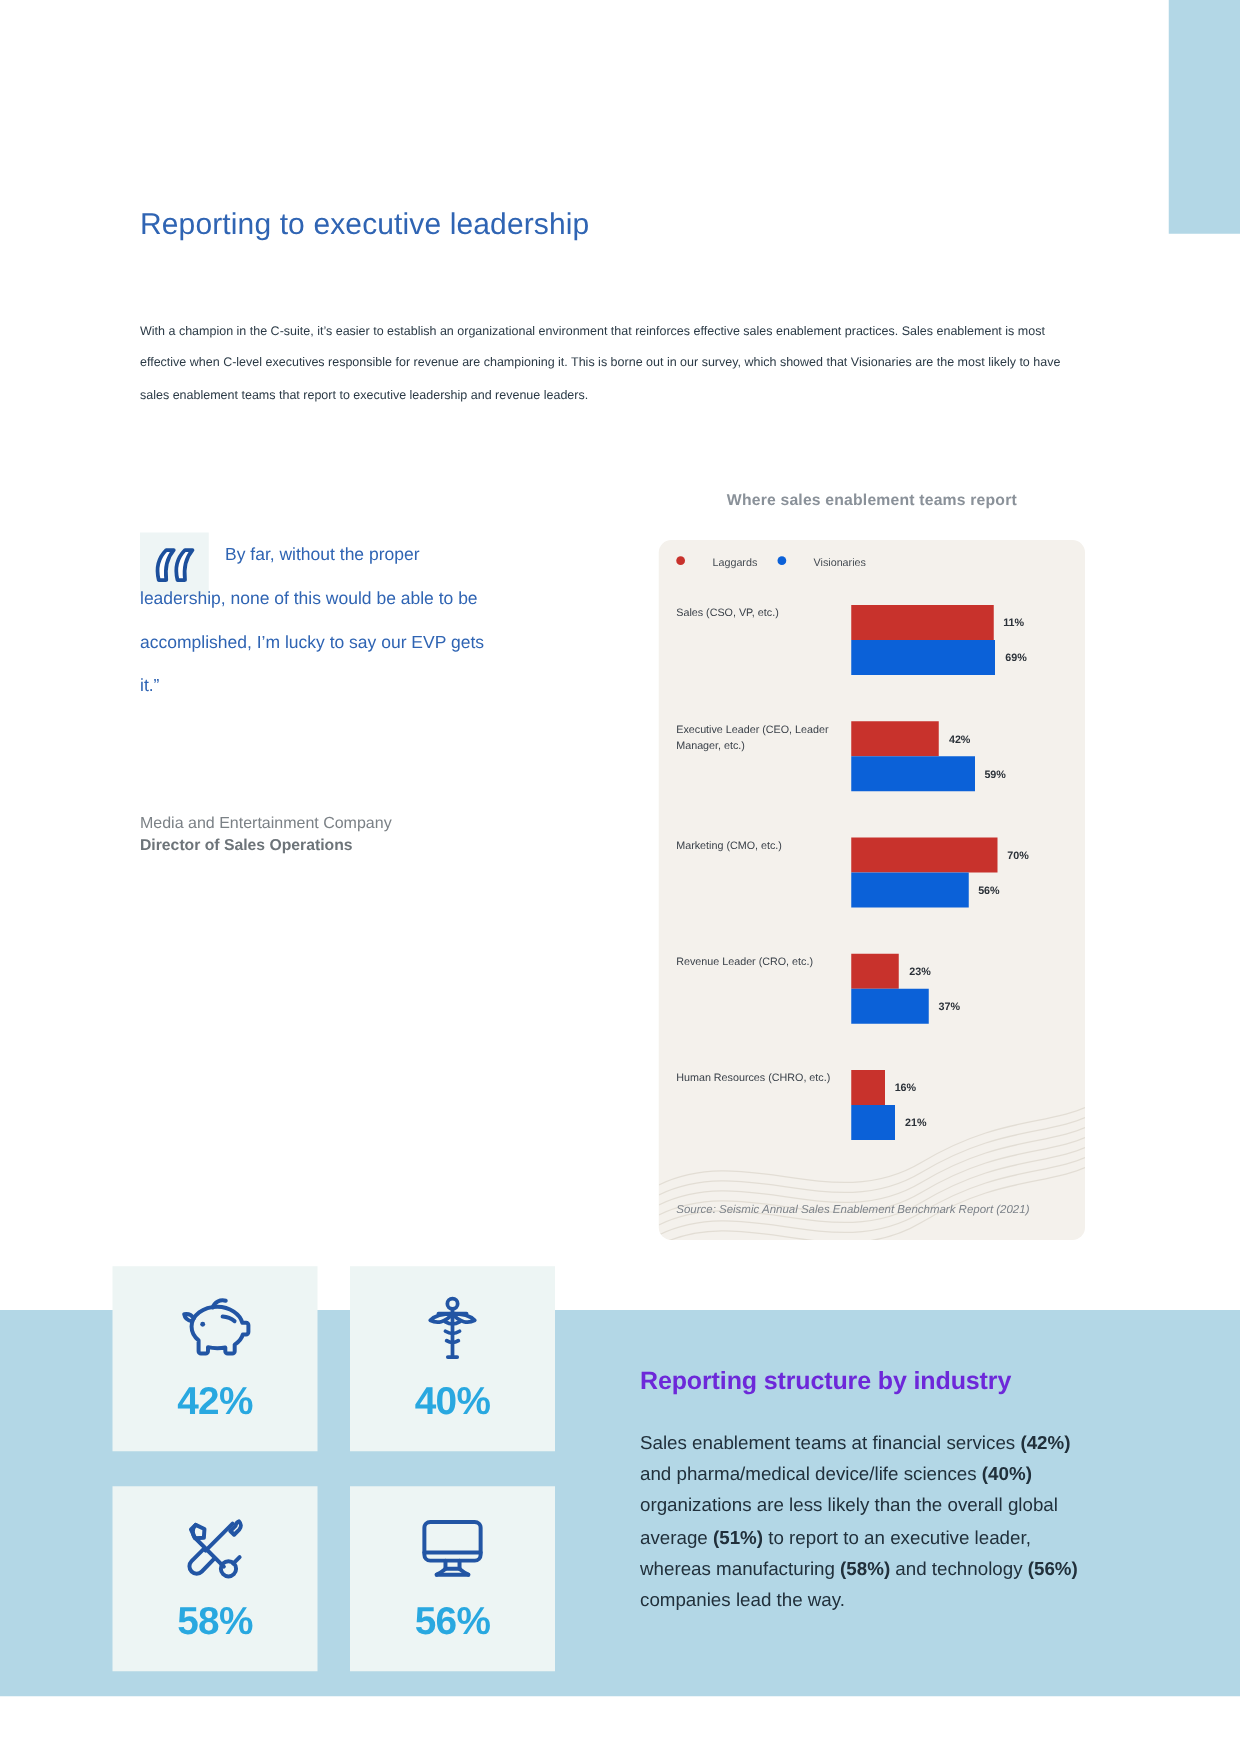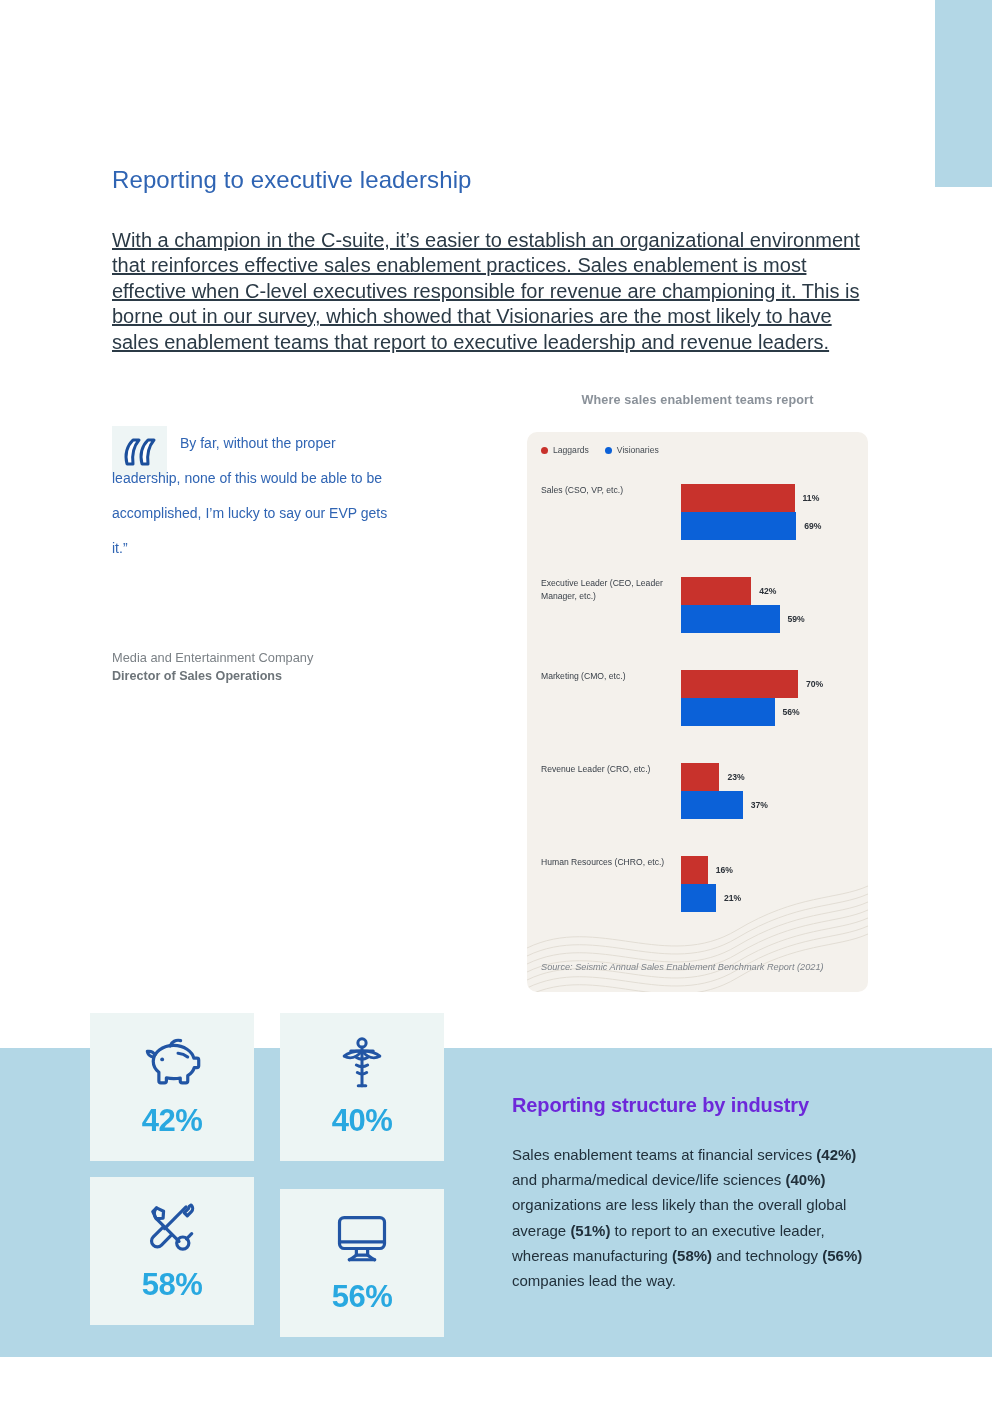--- a/index.html
+++ b/index.html
@@ -46,26 +46,25 @@
     top: 166px;
     font-size: 24px;
     font-weight: 400;
     color: #2f64b3;
     letter-spacing: 0.1px;
   }
 
   .intro {
     position: absolute;
     left: 112px;
-    top: 228px;
+    top: 253px;
     width: 762px;
-    font-size: 20px;
+    font-size: 10px;
     line-height: 25.4px;
     color: #2b3a46;
-    text-decoration: underline;
   }
 
   
   .quote-wrap {
     position: absolute;
     left: 112px;
     top: 426px;
     width: 300px;
   }
 
@@ -142,21 +141,21 @@
   }
 
   .legend {
     position: absolute;
     left: 14px;
     top: 13px;
     display: flex;
     gap: 16px;
     align-items: center;
   }
-  .legend-item { display: flex; align-items: center; gap: 5px; }
+  .legend-item { display: flex; align-items: flex-start; gap: 22px; }
   .legend-dot { width: 7px; height: 7px; border-radius: 50%; display: block; }
   .legend-dot.laggards { background: #c8322c; }
   .legend-dot.visionaries { background: #0b61d8; }
   .legend-label { font-size: 8.6px; color: #444b52; }
 
   .rows { position: absolute; left: 0; top: 52px; width: 341px; }
 
   .row { position: relative; height: 93px; }
 
   .row-label {
@@ -209,21 +208,21 @@
     height: 148px;
     background: #edf5f4;
     display: flex;
     flex-direction: column;
     align-items: center;
     justify-content: center;
     gap: 10px;
   }
   .stat-card.c0 { left: 0;     top: 0; }
   .stat-card.c1 { left: 190px; top: 0; }
-  .stat-card.c2 { left: 0;     top: 164px; }
+  .stat-card.c2 { left: 0;     top: 176px; }
   .stat-card.c3 { left: 190px; top: 176px; }
 
   .stat-icon { width: 60px; height: 58px; display: block; }
   .stat-value {
     font-size: 31px;
     font-weight: bold;
     color: #29a8e0;
     letter-spacing: -0.5px;
   }
 

